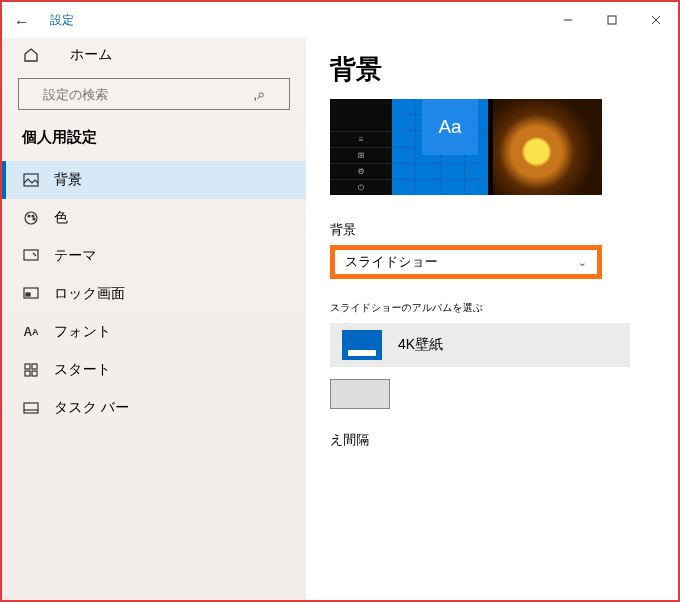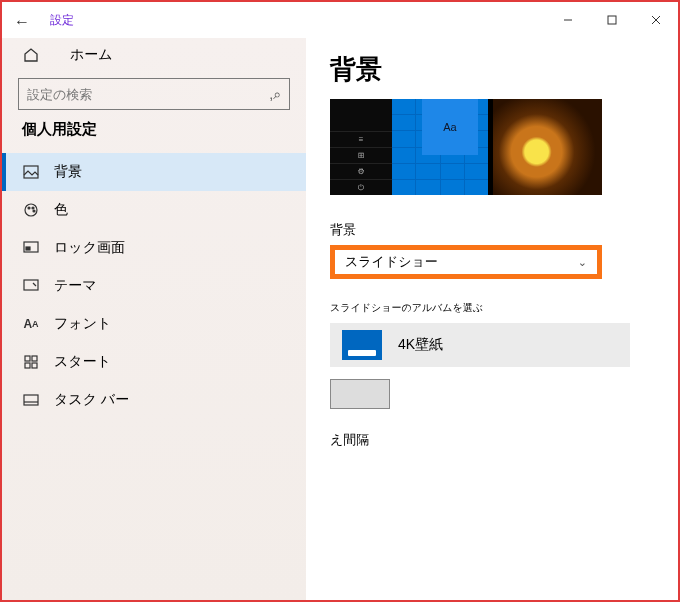--- a/index.html
+++ b/index.html
@@ -1,50 +1,50 @@
 <!DOCTYPE html>
 <html><head>
 <meta charset="utf-8">
 <style>
 * { margin: 0; padding: 0; box-sizing: border-box; font-family: "Yu Gothic UI", "Meiryo", sans-serif; }
 body { width: 680px; height: 602px; overflow: hidden; background: #fff; border: 2px solid #e03b3b; position: relative; }
 
 
 .titlebar { height: 36px; display: flex; align-items: center; }
 .titlebar .back { width: 40px; text-align: center; font-size: 16px; color: #333; cursor: default; }
-.titlebar .title { font-size: 12px; color: #6d28d9; margin-left: 8px; }
+.titlebar .title { font-size: 12px; color: #0369a1; margin-left: 8px; }
 .titlebar .ctrls { margin-left: auto; display: flex; }
 .titlebar .ctrls div { width: 44px; height: 30px; display: flex; align-items: center; justify-content: center; font-size: 12px; color: #333; }
 .titlebar .ctrls svg { stroke: #333; }
 
 .main { display: flex; height: calc(100% - 36px); }
 
 
 .sidebar { width: 304px; background: linear-gradient(180deg,#f6f0ee,#f3ede9); padding: 0 12px 12px; position: relative; }
 .home-row { display: flex; align-items: center; padding: 8px 8px 14px; gap: 30px; font-size: 14px; }
 .home-row .ico { width: 18px; height: 18px; display:flex;align-items:center;justify-content:center; }
-.search { display: flex; align-items: center; border: 1px solid #7a7a7a; height: 32px; padding: 0 8px; margin: 0 4px 6px; background: rgba(255,255,255,0.0); }
+.search { display: flex; align-items: center; border: 1px solid #7a7a7a; height: 32px; padding: 0 24px; margin: 0 4px 14px; background: rgba(255,255,255,0.0); }
 .search input { flex: 1; border: none; outline: none; background: transparent; font-size: 13px; color: #666; }
 .search .sico { color:#555;font-size:14px; }
 .section-title { font-size: 15px; font-weight: 700; padding: 4px 8px 14px; }
 .nav-item { display: flex; align-items: center; gap: 14px; font-size: 14px; padding: 10px 8px; color: #000; }
 .nav-item .ico { width: 18px; height: 18px; display:flex;align-items:center;justify-content:center;color:#333; }
 .nav-item.selected { background: #d7e8f7; position: relative; margin-left: -12px; margin-right: -12px; padding-left: 20px; }
 .nav-item.selected::before { content:""; position:absolute; left:0; top:0; bottom:0; width:4px; background:#0067c0; }
 
 
 .content { flex: 1; padding: 14px 8px 0 24px; position: relative; overflow: hidden; }
 .page-title { font-size: 26px; font-weight: 600; margin-bottom: 12px; }
 .preview { width: 272px; height: 96px; position: relative; background: linear-gradient(90deg,#000 0 60%, #2a1900 60% 100%); overflow:hidden; }
 .preview::after{content:"";position:absolute;left:60%;top:0;width:40%;height:100%;background:radial-gradient(circle at 40% 55%, #f9e34a 0 14%, #c9751b 18% 30%, #5a2b04 45%, #2a1100 70%);}
 .taskbar { position:absolute;left:0;top:0;width:62px;height:100%;display:flex;flex-direction:column;justify-content:flex-end;background:#0b0b0b; }
 .taskbar .icn{height:16px;border-top:1px solid #222;display:flex;align-items:center;justify-content:center;color:#aaa;font-size:8px;}
 .tiles { position:absolute;left:62px;top:0;bottom:0;width:96px;display:grid;grid-template-columns:repeat(4,1fr);grid-template-rows:repeat(6,1fr);gap:1px;background:#0067c0; }
 .tiles div{background:#0078d7;}
-.aa-tile{position:absolute;left:92px;top:0;width:56px;height:56px;background:#1e87e8;display:flex;align-items:center;justify-content:center;color:#0f172a;font-size:11px;}
+.aa-tile{position:absolute;left:92px;top:0;width:56px;height:56px;background:#1e87e8;display:flex;align-items:center;justify-content:center;color:#ffffff;font-size:19px;}
 .accent{position:absolute;right:0;top:0;bottom:0;width:4px;background:#0067c0;}
 
 .field-label { font-size: 13px; margin-top: 26px; margin-bottom: 6px; color:#000; }
 .dropdown { width: 272px; height: 34px; border: 5px solid #f97316; display: flex; align-items: center; justify-content: space-between; padding: 0 10px; font-size: 13px; }
 .dropdown .chev { font-size: 11px; color:#555; }
 
 .album-label { font-size: 10px; margin-top: 22px; margin-bottom: 8px; }
 .album-row { width: 300px; height: 44px; background: #ebebeb; display: flex; align-items: center; gap: 16px; padding-left: 12px; font-size: 14px; }
 .album-row .thumb { width: 40px; height: 30px; background: #0067c0; position:relative; }
 .album-row .thumb::after{content:"";position:absolute;left:6px;right:6px;bottom:4px;height:6px;background:#fff;border-radius:1px;}
@@ -112,33 +112,33 @@
             <circle cx="10" cy="6" r="1" fill="#333"></circle>
             <circle cx="11" cy="9" r="1" fill="#333"></circle>
           </svg>
         </span>
       <span>色</span>
     </div>
     <div class="nav-item">
       <span class="ico">
           <svg width="16" height="14" viewBox="0 0 16 14" fill="none" stroke="#333" stroke-width="1.2">
             <rect x="1" y="1" width="14" height="10"></rect>
-            <rect x="3" y="6" width="4" height="3" fill="#333"></rect>
-          </svg>
-        </span>
-      <span>ロック画面</span>
+            <path d="M10 4 L13 7"></path>
+          </svg>
+        </span>
+      <span>テーマ</span>
     </div>
     <div class="nav-item">
       <span class="ico">
           <svg width="16" height="14" viewBox="0 0 16 14" fill="none" stroke="#333" stroke-width="1.2">
             <rect x="1" y="1" width="14" height="10"></rect>
-            <path d="M10 4 L13 7"></path>
-          </svg>
-        </span>
-      <span>テーマ</span>
+            <rect x="3" y="6" width="4" height="3" fill="#333"></rect>
+          </svg>
+        </span>
+      <span>ロック画面</span>
     </div>
     <div class="nav-item">
       <span class="ico" style="font-size:12px;font-weight:600">A<span style="font-size:9px">A</span></span>
       <span>フォント</span>
     </div>
     <div class="nav-item">
       <span class="ico">
           <svg width="14" height="14" viewBox="0 0 14 14" fill="none" stroke="#333" stroke-width="1.2">
             <rect x="1" y="1" width="5" height="5"></rect>
             <rect x="8" y="1" width="5" height="5"></rect>

